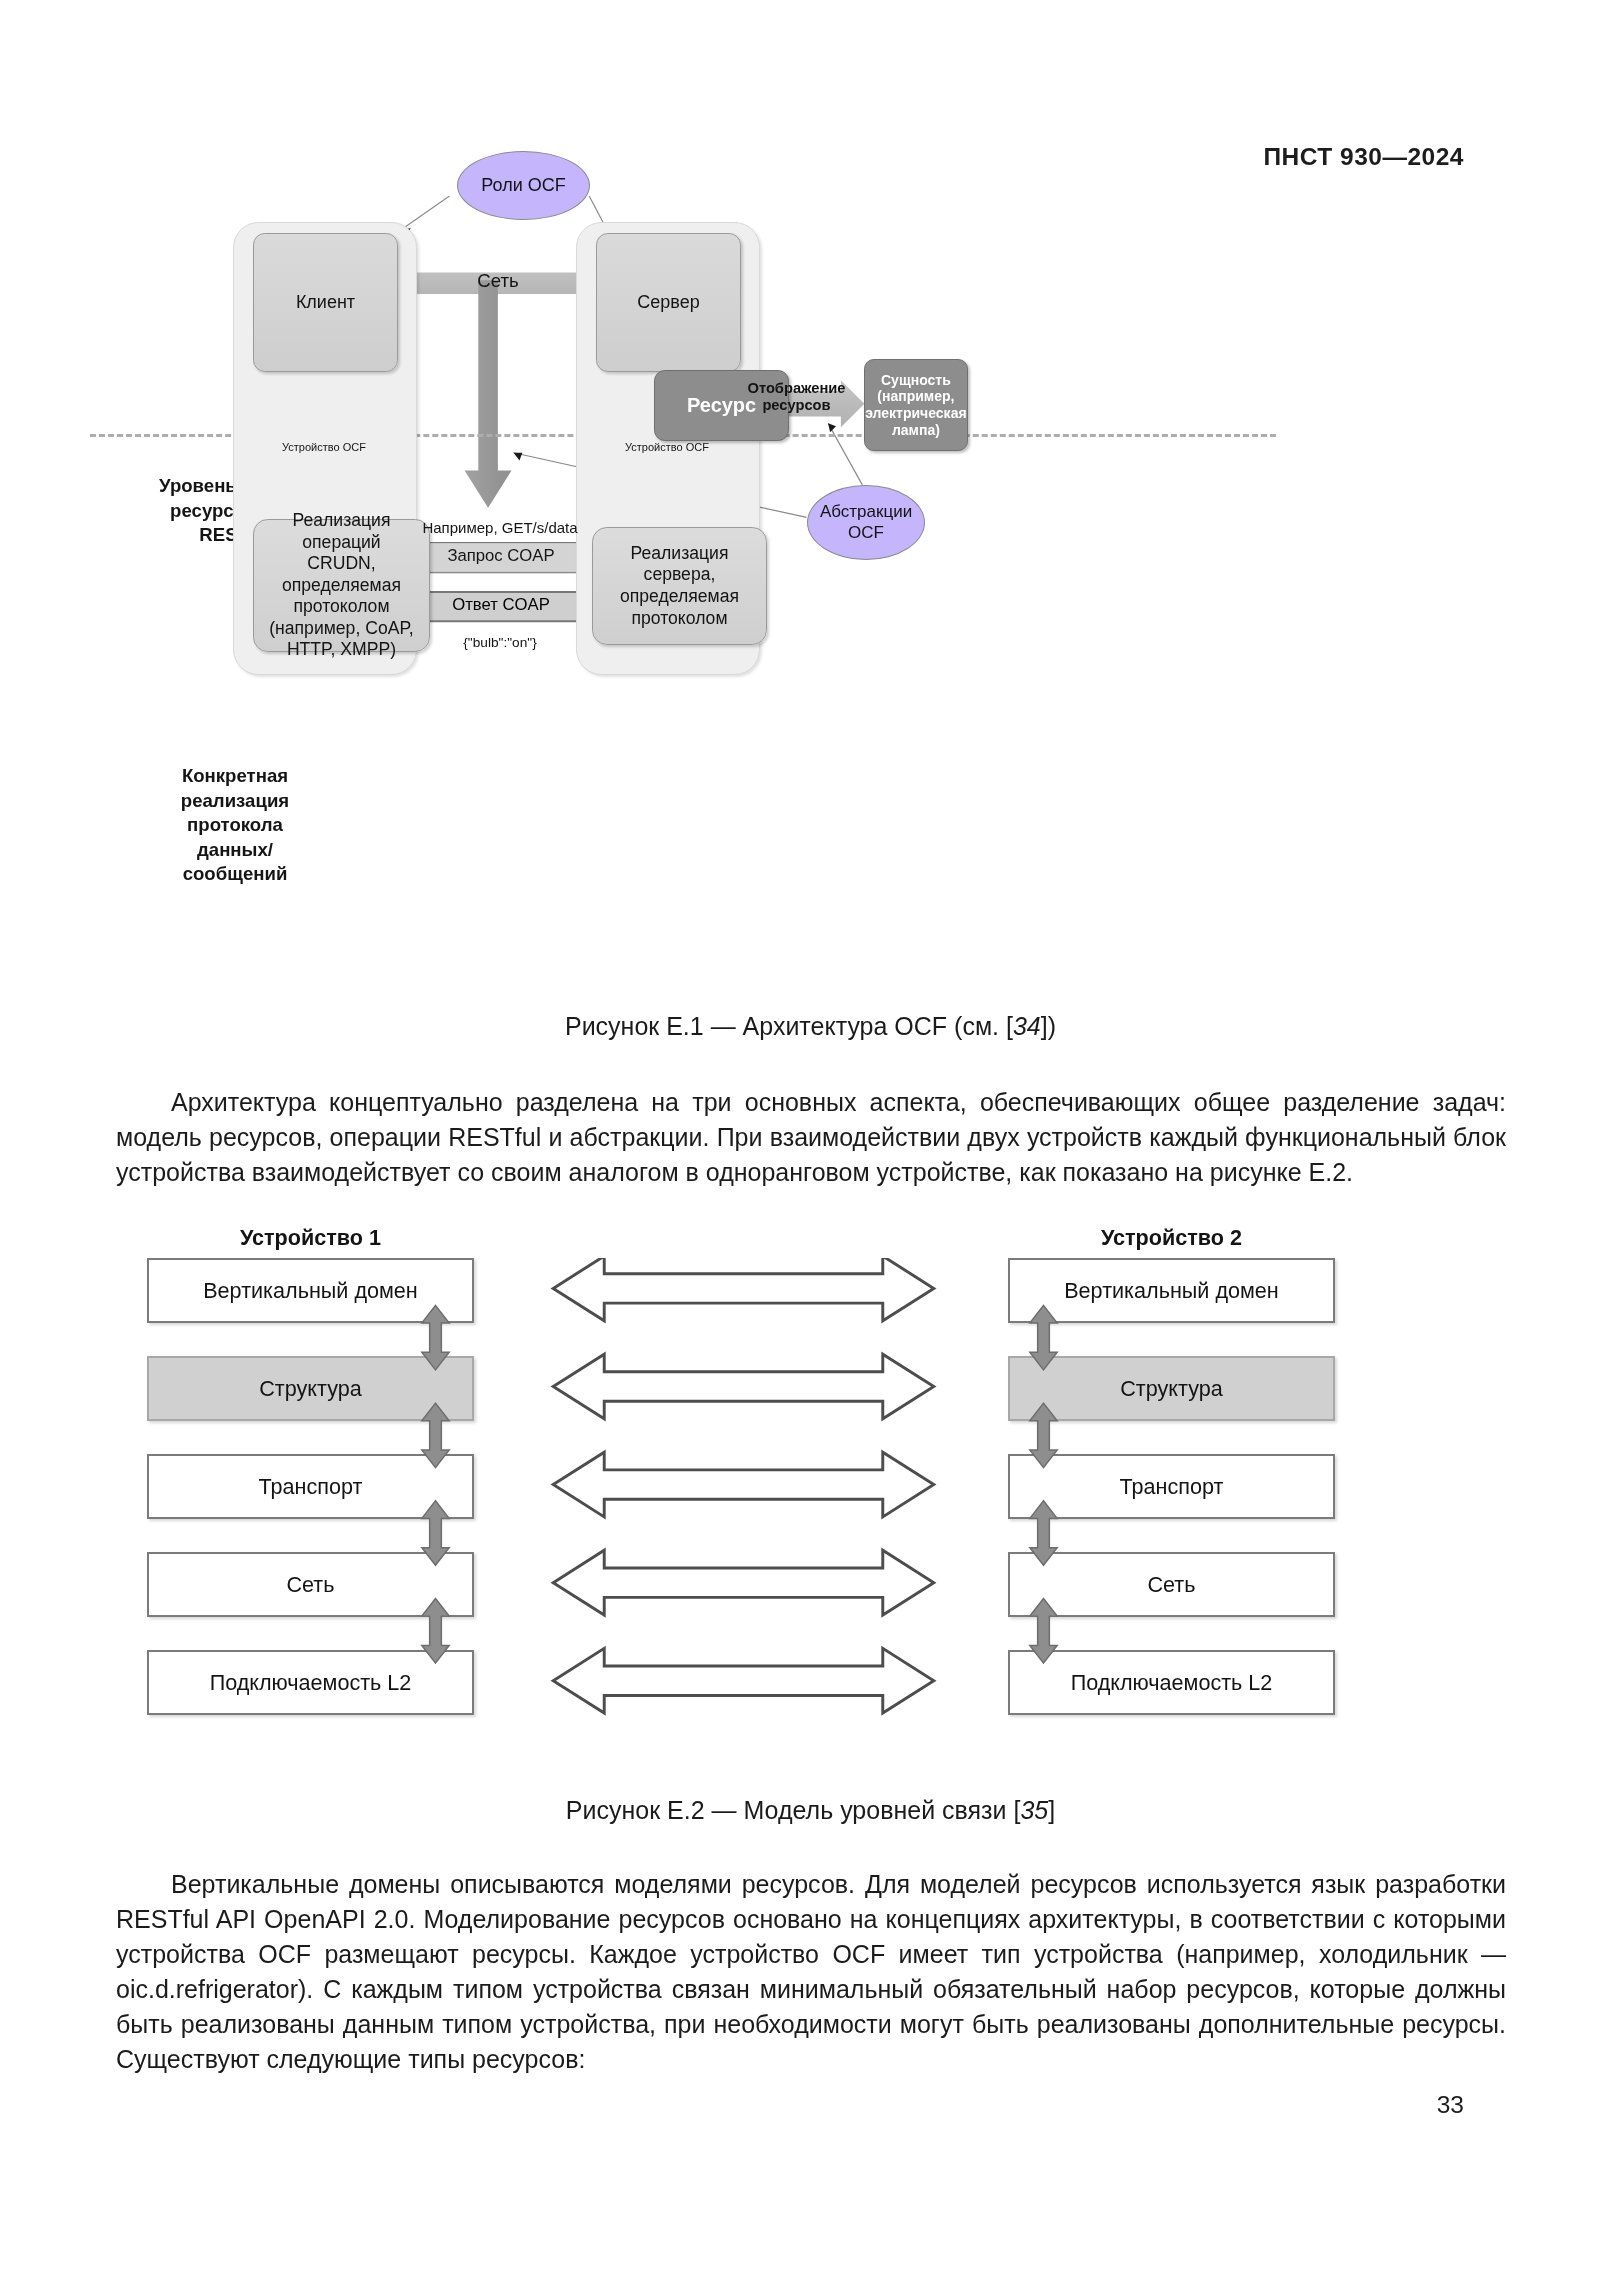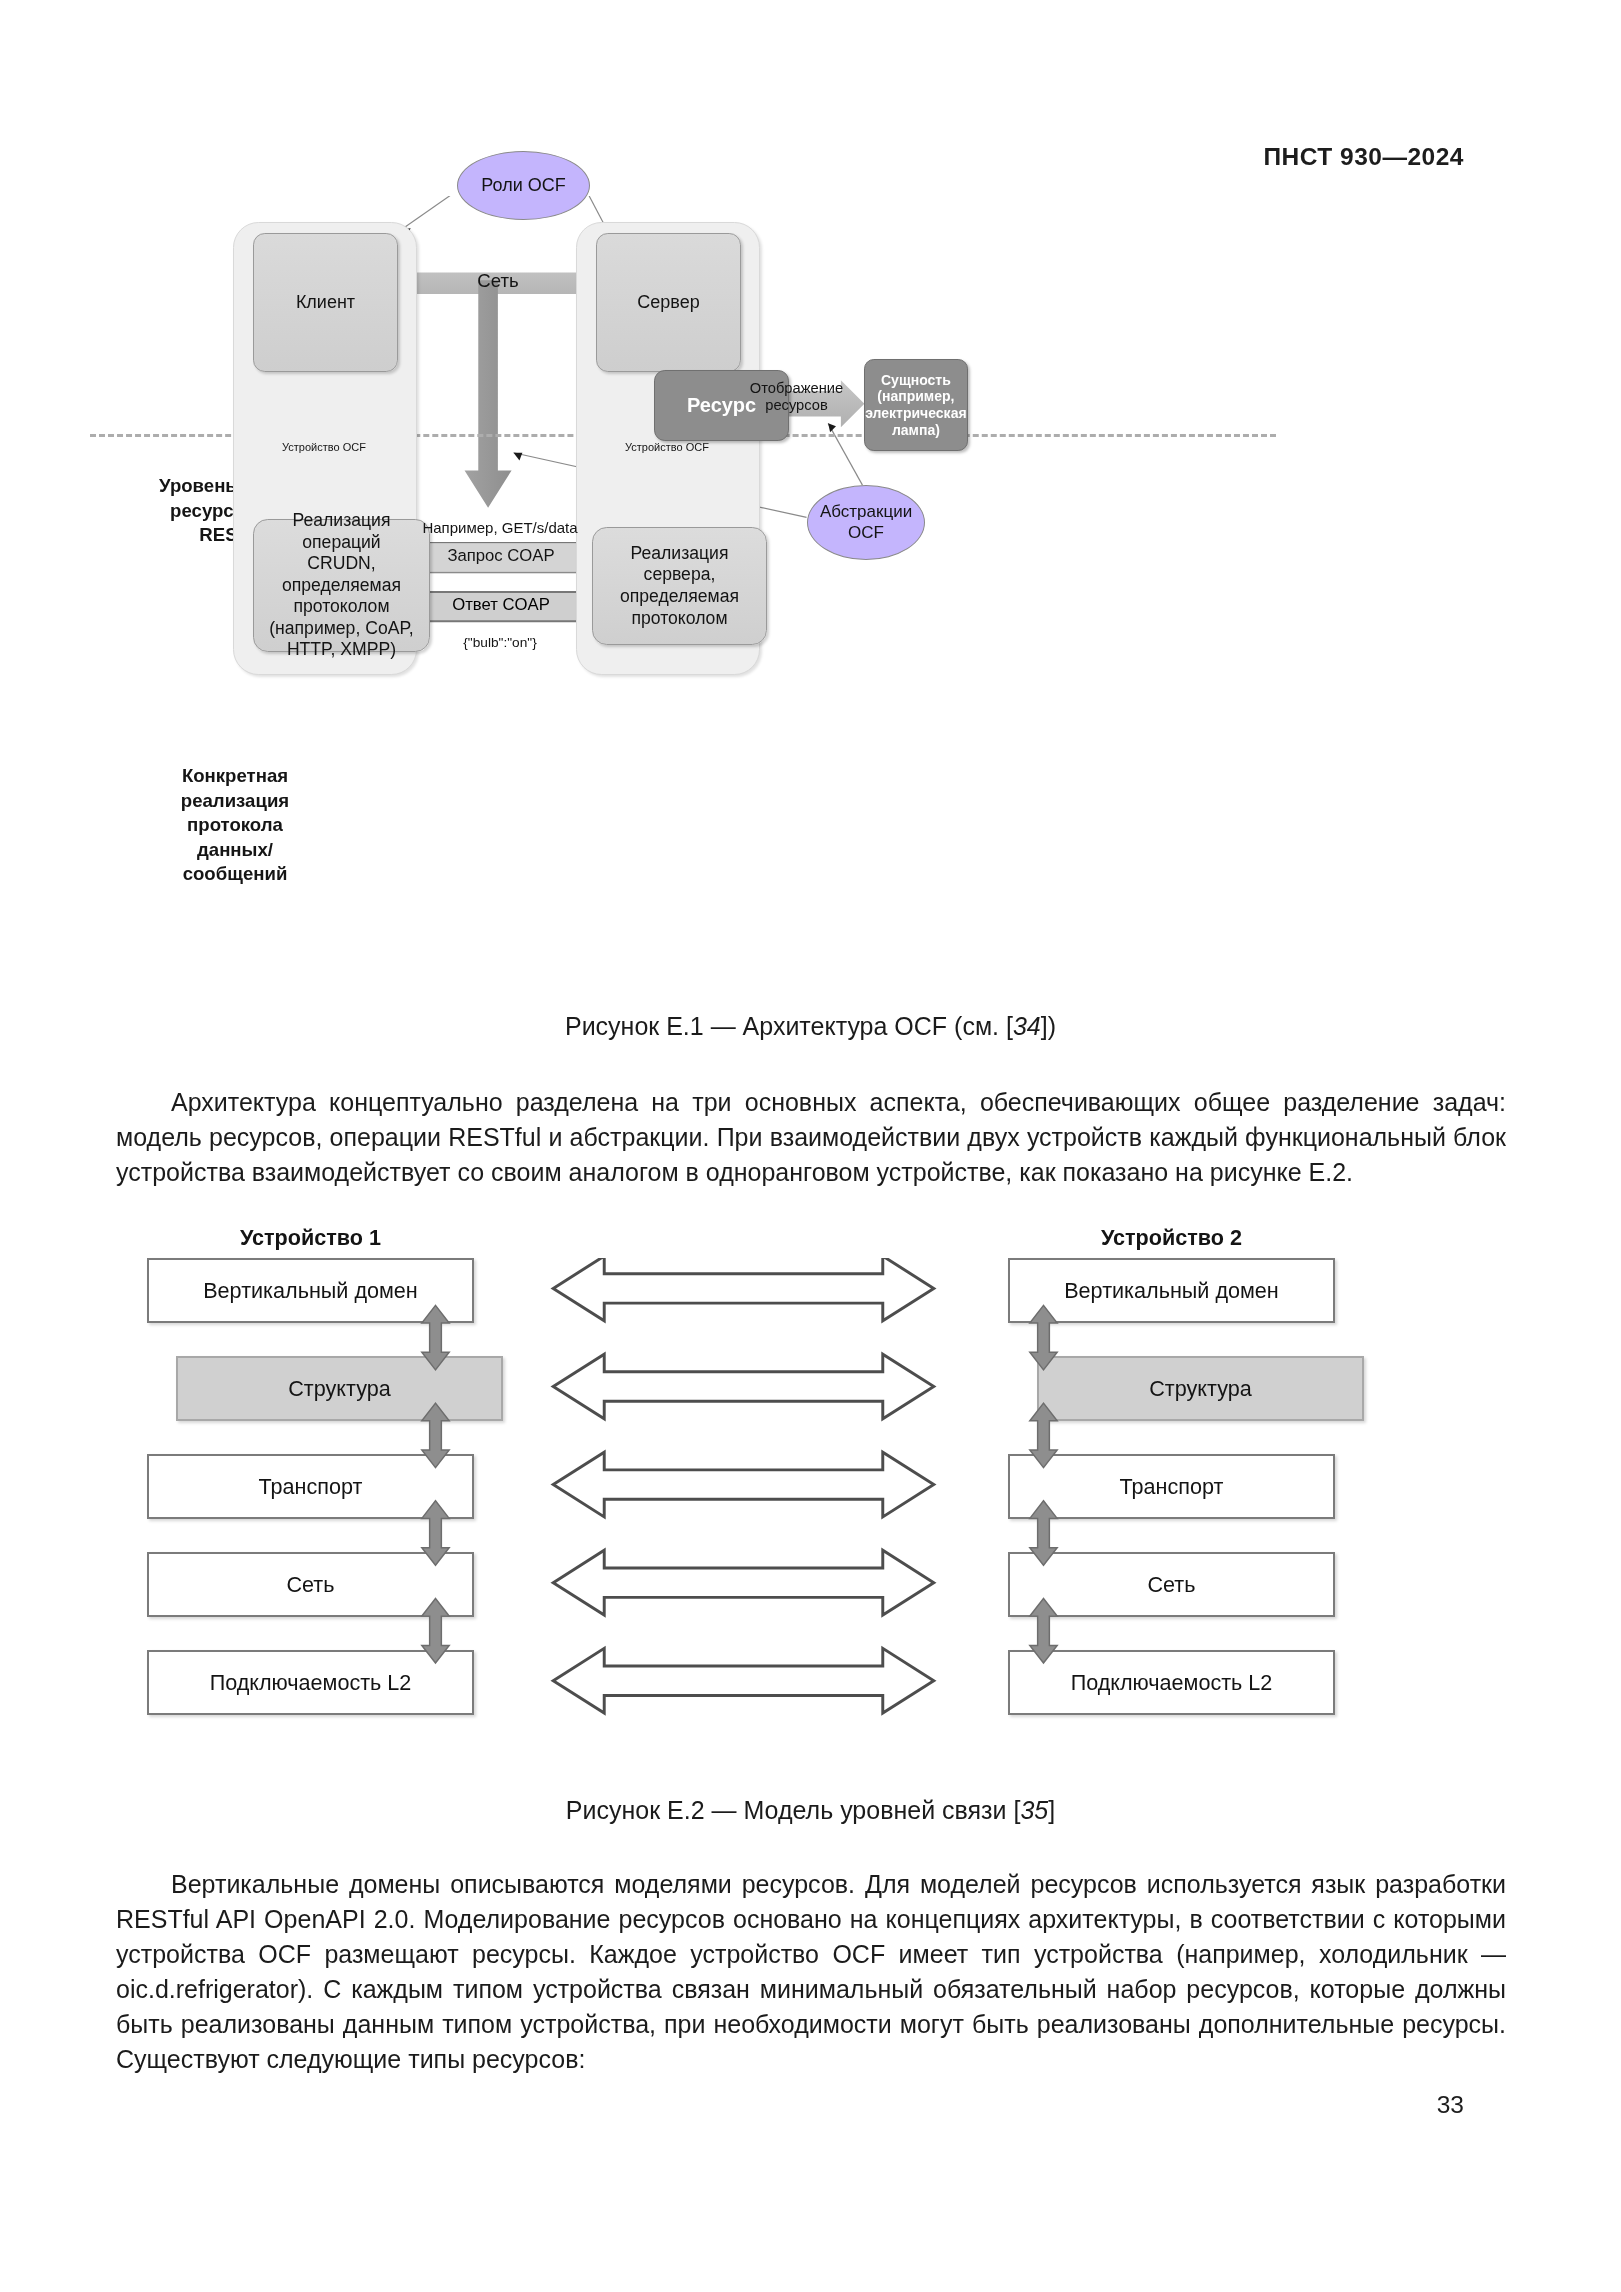--- a/index.html
+++ b/index.html
@@ -116,21 +116,21 @@
   .e1-divider {
     position:absolute; left:90px; top:238px; width:1186px;
     border-top:3.9px dashed #adadad;
   }
   .e1-net-label {
     position:absolute; left:392px; top:74px; width:212px;
     text-align:center; font-size:18.6px; color:#141414;
   }
   .e1-map-label {
     position:absolute; left:727px; top:184px; width:139px;
-    text-align:center; font-size:14.7px; font-weight:normal; color:#141414; line-height:16.7px;
+    text-align:center; font-size:14.7px; font-weight:bold; color:#141414; line-height:16.7px;
   }
 
   
   .e1-impl {
     position:absolute;
     background:linear-gradient(180deg,#dcdcdc 0%,#cfcfcf 100%);
     border:1px solid #9a9a9a; border-radius:14.7px;
     display:flex; align-items:center; justify-content:center;
     text-align:center; font-size:17.6px; line-height:21.6px; color:#141414;
     box-shadow:2px 2px 2.9px rgba(0,0,0,0.18);
@@ -166,21 +166,21 @@
   #e2-title-2 { left:1010px; top:0px; }
 
   .e2-layer {
     position:absolute;
     border:2.9px solid #7b7b7b;
     background:#ffffff;
     display:flex; align-items:center; justify-content:center;
     font-size:21.6px; color:#141414;
     box-shadow:2px 2px 2.9px rgba(0,0,0,0.16);
   }
-  .e2-layer.shaded { background:#d0d0d0;margin-left:29px; }
+  .e2-layer.shaded { background:#d0d0d0; }
 
   .e2-col-left  { position:absolute; left:147px; top:33px; width:329px; }
   .e2-col-right { position:absolute; left:1008px; top:33px; width:329px; }
   .e2-mid       { position:absolute; left:514px; top:33px; width:459px; }
 </style>
 </head>
 <body>
 
 <div class="page">
 

